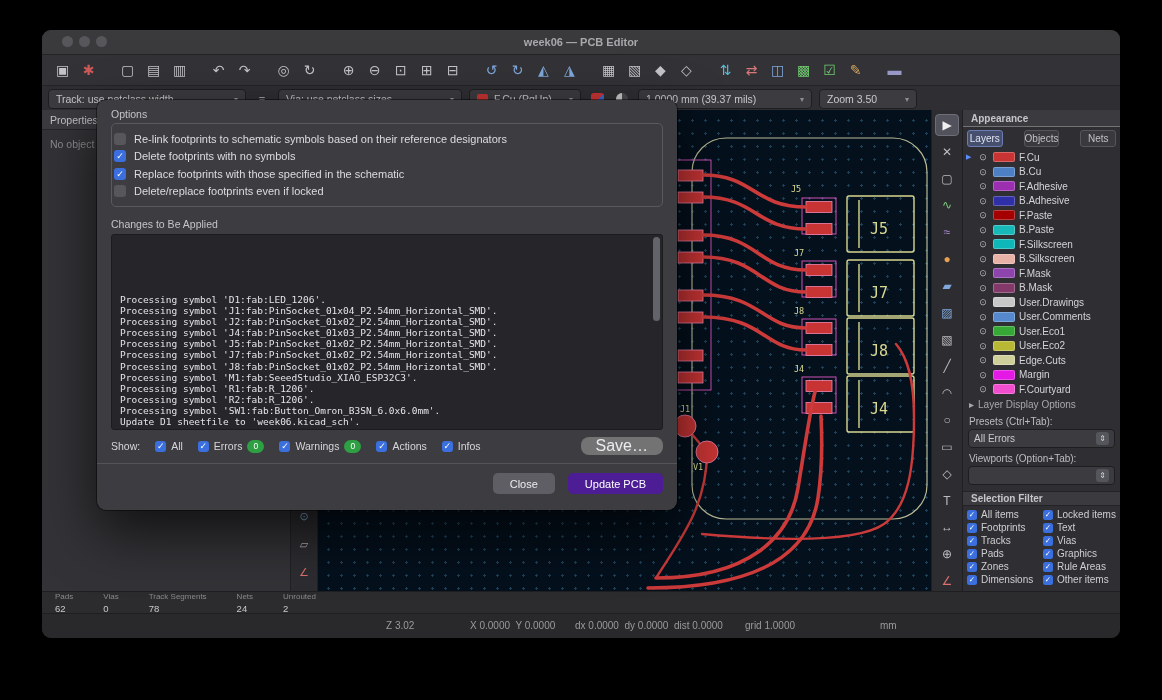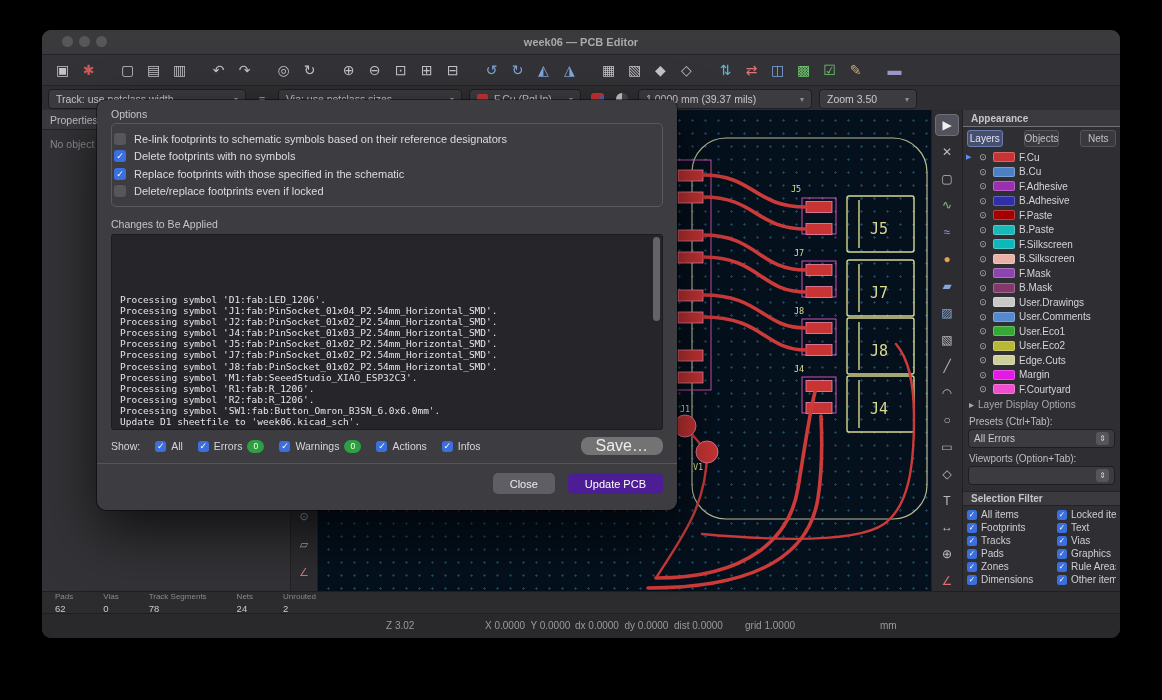--- a/index.html
+++ b/index.html
@@ -74,39 +74,39 @@
   .lr-swatch{width:20px;height:8px;border-radius:2px;border:1px solid rgba(255,255,255,.25);flex:none;}
   .lr-label{color:#D4D4D8;white-space:nowrap;}
   .ldo{height:13px;display:flex;align-items:center;gap:4px;padding:0 6px;color:#A8A8AC;flex:none;}
   .app-label{padding:5px 6px 2px;color:#BDBDC1;flex:none;}
   .app-combo{margin:0 5px;height:17px;background:#3C3C40;border:1px solid #1E1E20;border-radius:4px;
     display:flex;align-items:center;padding:0 5px;color:#CACACE;flex:none;}
   .app-combo .caps{margin-left:auto;width:13px;height:13px;background:#55555C;border-radius:3px;
     display:flex;align-items:center;justify-content:center;font-size:8px;color:#D8D8DC;}
   .sf-header{height:13px;background:#3B3B3F;display:flex;align-items:center;padding:0 8px;color:#C6C6CA;
     font-weight:bold;margin-top:6px;border-top:1px solid #232327;border-bottom:1px solid #232327;flex:none;}
-  .sf-cols{display:flex;padding:4px 4px 0;gap:16px;}
+  .sf-cols{display:flex;padding:4px 4px 0;gap:2px;}
   .sf-col{display:flex;flex-direction:column;gap:2.5px;overflow:hidden;}
   .sf-col.c1{width:74px;flex:none;}
   .sf-col.c2{flex:1;min-width:0;}
   .sf-item{display:flex;align-items:center;gap:4px;height:10.5px;white-space:nowrap;color:#CFCFD3;overflow:hidden;}
   .cb{width:10px;height:10px;border-radius:2.5px;background:#55555A;flex:none;position:relative;}
   .cb.on{background:#3B6FDE;}
   .cb.on::after{content:"✓";position:absolute;inset:0;display:flex;align-items:center;justify-content:center;
     font-size:7.5px;color:#fff;}
   
   .status1{position:absolute;left:0;right:0;bottom:24px;height:22px;background:#2C2C2E;
     border-top:1px solid #1F1F21;display:flex;align-items:center;padding:0 13px;gap:30px;}
   .count{display:flex;flex-direction:column;line-height:1;}
   .count .lab{font-size:8px;color:#8A8A8E;}
   .count .val{font-size:9.5px;color:#CACACE;margin-top:2.5px;}
   .status2{position:absolute;left:0;right:0;bottom:0;height:24px;background:#29292B;
     border-top:1px solid #1F1F21;font-size:10px;color:#9A9A9E;}
   .status2 span{position:absolute;top:6px;white-space:pre;}
-  .s2-z{left:344px}.s2-xy{left:443px}.s2-d{left:533px}.s2-g{left:703px}.s2-u{left:838px}
+  .s2-z{left:344px}.s2-xy{left:428px}.s2-d{left:533px}.s2-g{left:703px}.s2-u{left:838px}
   
   #dialog{position:absolute;left:97px;top:100px;width:580px;height:410px;background:#3D3D41;border-radius:9px;
     box-shadow:0 22px 55px rgba(0,0,0,.68),0 0 0 1px rgba(0,0,0,.45);z-index:50;
     font-size:11px;color:#D6D6DA;overflow:hidden;font-family:"Liberation Sans",sans-serif;}
   .dlg-title{height:24px;border-bottom:1px solid #2A2A2E;display:flex;align-items:center;justify-content:center;
     font-weight:bold;font-size:11.5px;color:#E0E0E4;position:relative;}
   .dl{position:absolute;top:6.5px;width:11px;height:11px;border-radius:50%;}
   .dl.red{left:11px;background:#EC6A5E;}
   .dl.dim{left:28px;background:#4B4B4F;}
   .dl.green{left:45px;background:#61C454;}

